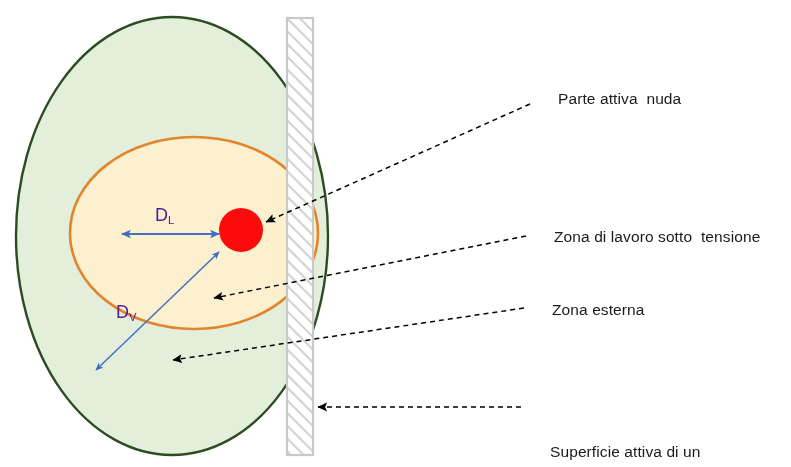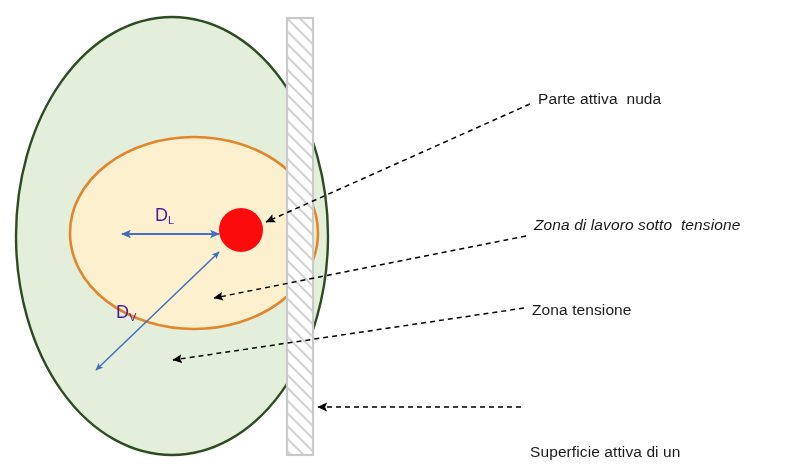--- a/index.html
+++ b/index.html
@@ -27,20 +27,21 @@
     display: block;
   }
   .callout-label {
     position: absolute;
     font-family: "Liberation Sans", sans-serif;
     font-size: 15.5px;
     color: #1a1a1a;
     line-height: 1.45;
     white-space: pre;
     letter-spacing: 0.1px;
+    margin-left: 20px;
   }
   .dim-label {
     position: absolute;
     font-family: "Liberation Sans", sans-serif;
     font-size: 18px;
     color: #4c1d95;
     white-space: nowrap;
   }
   .dim-label sub {
     font-size: 0.62em;
@@ -98,22 +99,22 @@
   <div class="dim-label" style="left:155px; top:205px;">
     <span>D</span><sub>L</sub>
   </div>
 
   <div class="dim-label" style="left:116px; top:302px;">
     <span>D</span><sub>V</sub>
   </div>
 
   <div class="callout-label" style="left:538px; top:88px;">Parte attiva  nuda</div>
 
-  <div class="callout-label" style="left:534px; top:214px;font-style:italic;">Zona di lavoro sotto  tensione</div>
+  <div class="callout-label" style="left:534px; top:226px;">Zona di lavoro sotto  tensione</div>
 
-  <div class="callout-label" style="left:532px; top:299px;">Zona tensione</div>
+  <div class="callout-label" style="left:532px; top:299px;">Zona esterna</div>
 
   <div class="callout-label" style="left:530px; top:396px;">
     <div>Superficie attiva di un</div>
     
   </div>
 
 </div>
 
 </body></html>

